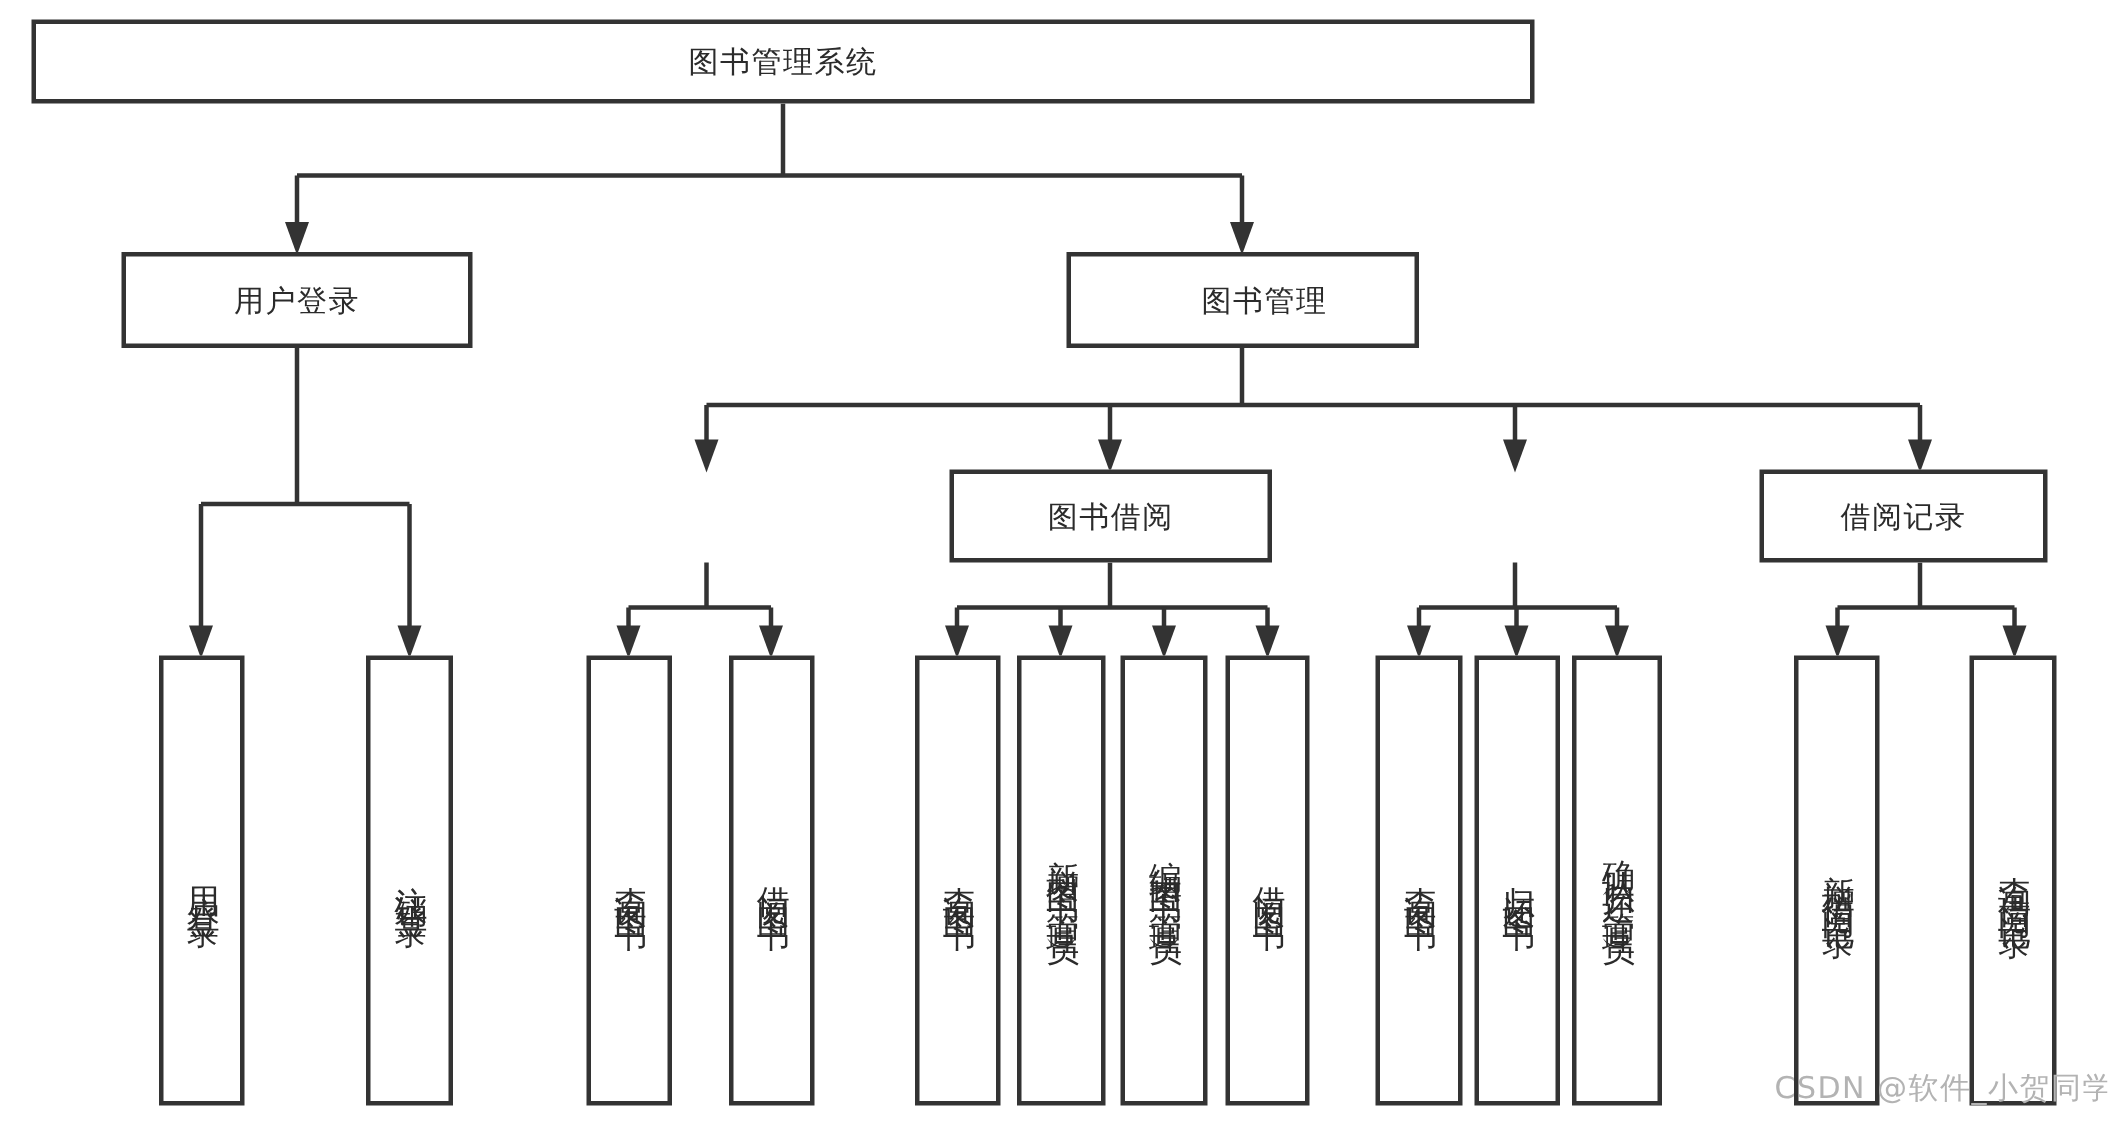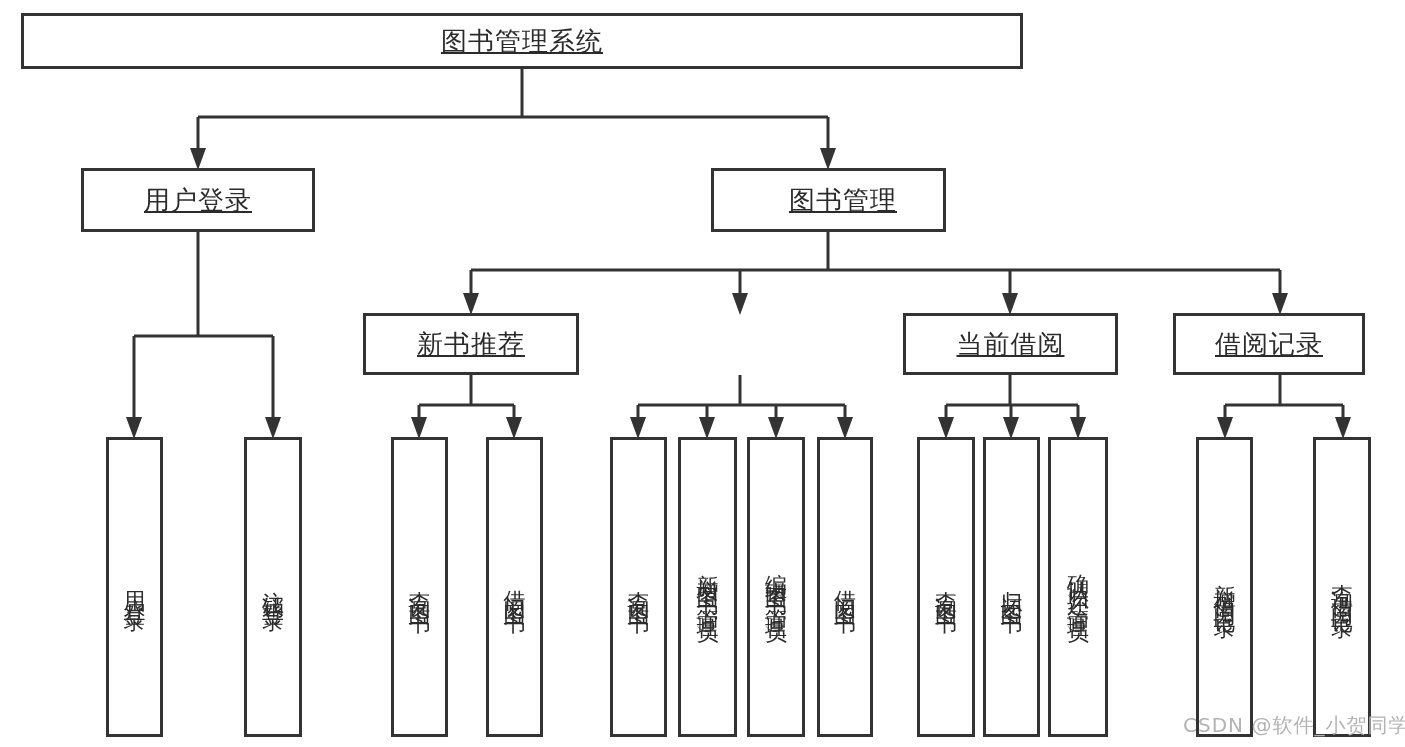--- a/index.html
+++ b/index.html
@@ -27,24 +27,23 @@
     background: #ffffff;
     border: 3px solid #333333;
     color: #2b2b2b;
     display: flex;
     align-items: center;
     justify-content: center;
     z-index: 1;
     text-align: center;
   }
   .node.h {
-    font-size: 26px;
+    font-size: 20px;
     letter-spacing: 1px;
     white-space: nowrap;
-    text-decoration: underline;
   }
   .node.v {
     writing-mode: vertical-rl;
     text-orientation: mixed;
     font-size: 22px;
     letter-spacing: 7px;
     line-height: 1;
   }
   .watermark {
     position: absolute;
@@ -139,25 +138,22 @@
     <span>图书管理系统</span>
   </div>
 
   <div class="node h" style="left:81px; top:168px; width:234px; height:64px;">
     <span>用户登录</span>
   </div>
   <div class="node h" style="left:711px; top:168px; width:235px; height:64px;padding-left:29px;">
     <span>图书管理</span>
   </div>
 
-  <div class="node h" style="left:363px; top:313px; width:216px; height:62px;">
-    <span>新书推荐</span>
-  </div>
-  <div class="node h" style="left:903px; top:313px; width:215px; height:62px;">
-    <span>当前借阅</span>
+  <div class="node h" style="left:633px; top:313px; width:215px; height:62px;">
+    <span>图书借阅</span>
   </div>
   <div class="node h" style="left:1173px; top:313px; width:192px; height:62px;">
     <span>借阅记录</span>
   </div>
 
   <div class="node v" style="left:106px; top:437px; width:57px; height:300px;">
     <span>用户登录</span>
   </div>
   <div class="node v" style="left:244px; top:437px; width:58px; height:300px;">
     <span>注销登录</span>

